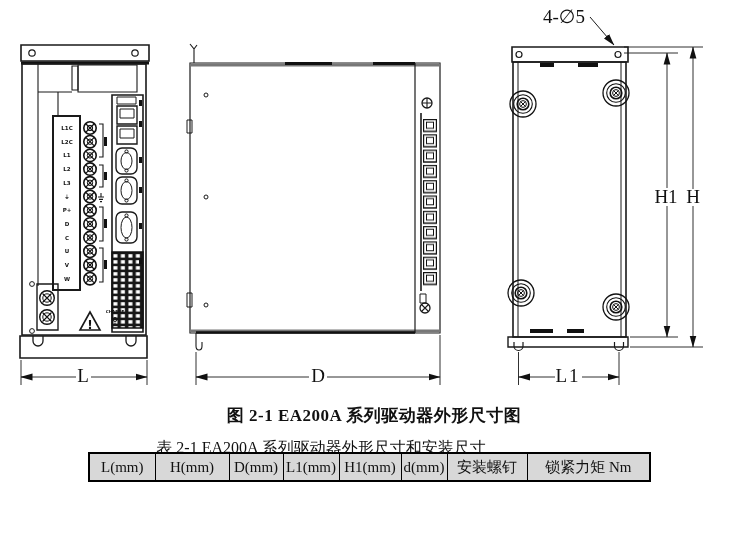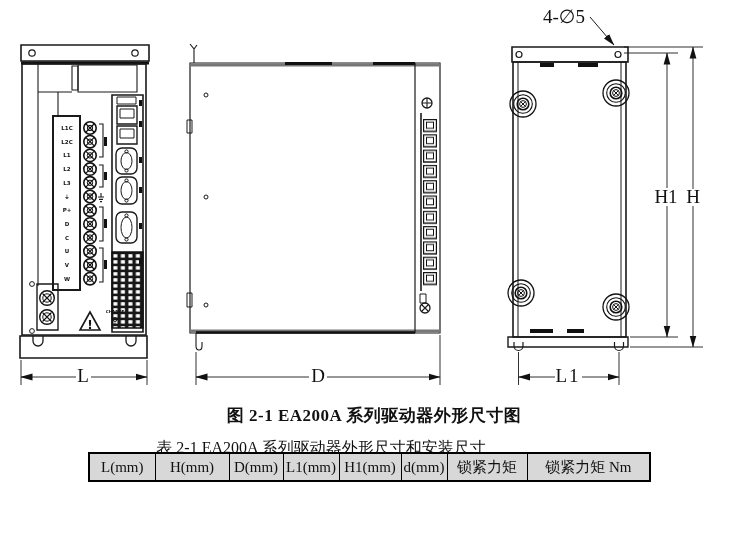--- a/index.html
+++ b/index.html
@@ -274,19 +274,19 @@
         <col style="width:123px">
   </colgroup>
   <tbody>
         <tr>
     <th>L(mm)</th>
     <th>H(mm)</th>
     <th>D(mm)</th>
     <th>L1(mm)</th>
     <th>H1(mm)</th>
     <th>d(mm)</th>
-    <th>锁紧力矩</th>
+    <th>安装螺钉</th>
     <th>锁紧力矩 Nm</th>
   </tr>
 </tbody>
     </table>
 
 </div>
 
 </body></html>

